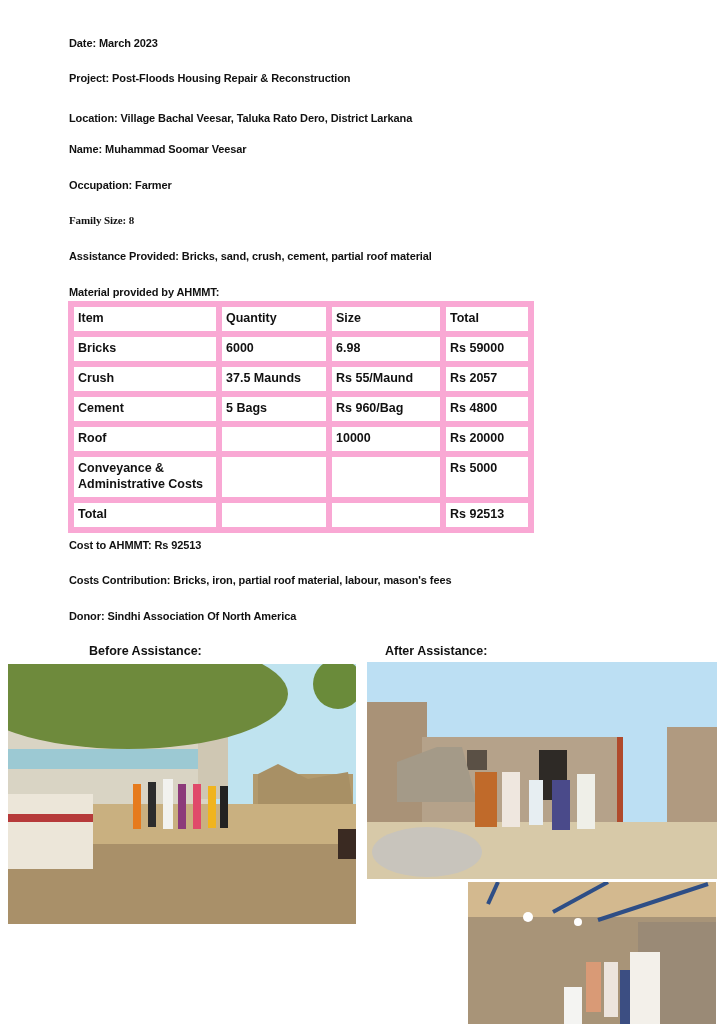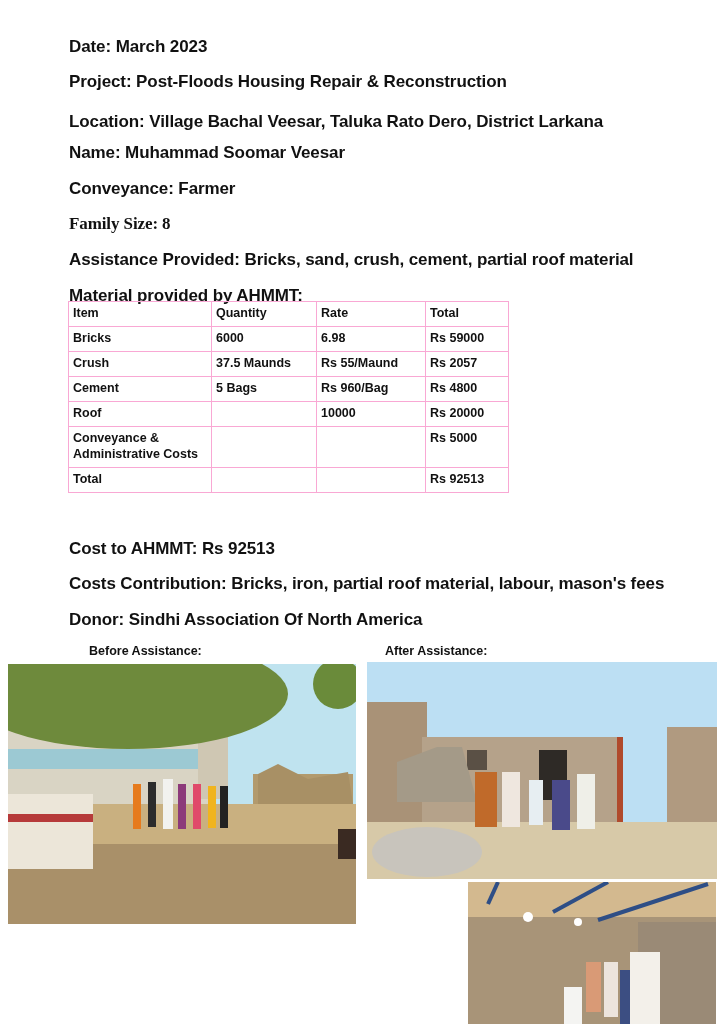--- a/index.html
+++ b/index.html
@@ -1,47 +1,47 @@
 <!DOCTYPE html>
 <html><head>
 <meta charset="utf-8">
 <style>
   html, body { margin:0; padding:0; background:#ffffff; }
   body { width:724px; height:1024px; position:relative; overflow:hidden;
          font-family:"Liberation Sans", "DejaVu Sans", sans-serif; color:#111; }
-  .line { position:absolute; left:69px; font-size:17px; font-weight:bold; white-space:nowrap; letter-spacing:-0.1px; }
+  .line { position:absolute; left:69px; font-size:11px; font-weight:bold; white-space:nowrap; letter-spacing:-0.1px; }
   table.mat { position:absolute; left:68px; top:301px; border-collapse:collapse; font-size:12.5px; font-weight:bold; }
-  table.mat td { border:1px solid #f9a8d4; padding:3px 4px 3px 4px; vertical-align:top; height:18px; line-height:16px; }
+  table.mat td { border:6px solid #f9a8d4; padding:3px 4px 3px 4px; vertical-align:top; height:18px; line-height:16px; }
   table.mat td.c1 { width:134px; }
   table.mat td.c2 { width:96px; }
   table.mat td.c3 { width:100px; }
   table.mat td.c4 { width:74px; }
   .photo-label { position:absolute; top:644px; font-size:12.5px; font-weight:bold; }
   .photo { position:absolute; overflow:hidden; }
   .photo svg { width:100%; height:100%; display:block; }
 </style>
 </head>
 <body>
 
 <div class="line" style="top:37px;">Date: March 2023</div>
 <div class="line" style="top:72px;">Project: Post-Floods Housing Repair &amp; Reconstruction</div>
 <div class="line" style="top:112px;">Location: Village Bachal Veesar, Taluka Rato Dero, District Larkana</div>
 <div class="line" style="top:143px;">Name: Muhammad Soomar Veesar</div>
-<div class="line" style="top:179px;">Conveyance: Farmer</div>
+<div class="line" style="top:179px;">Occupation: Farmer</div>
 <div class="line" style="top:214px;font-family:Liberation Serif, serif;">Family Size: 8</div>
 <div class="line" style="top:250px;">Assistance Provided: Bricks, sand, crush, cement, partial roof material</div>
 
 <div class="line" style="top:286px;">Material provided by AHMMT:</div>
 
 <table class="mat">
   <tbody>
       <tr>
     <td class="c1">Item</td>
     <td class="c2">Quantity</td>
-    <td class="c3">Rate</td>
+    <td class="c3">Size</td>
     <td class="c4">Total</td>
   </tr>
   <tr>
     <td class="c1">Bricks</td>
     <td class="c2">6000</td>
     <td class="c3">6.98</td>
     <td class="c4">Rs 59000</td>
   </tr>
   <tr>
     <td class="c1">Crush</td>

